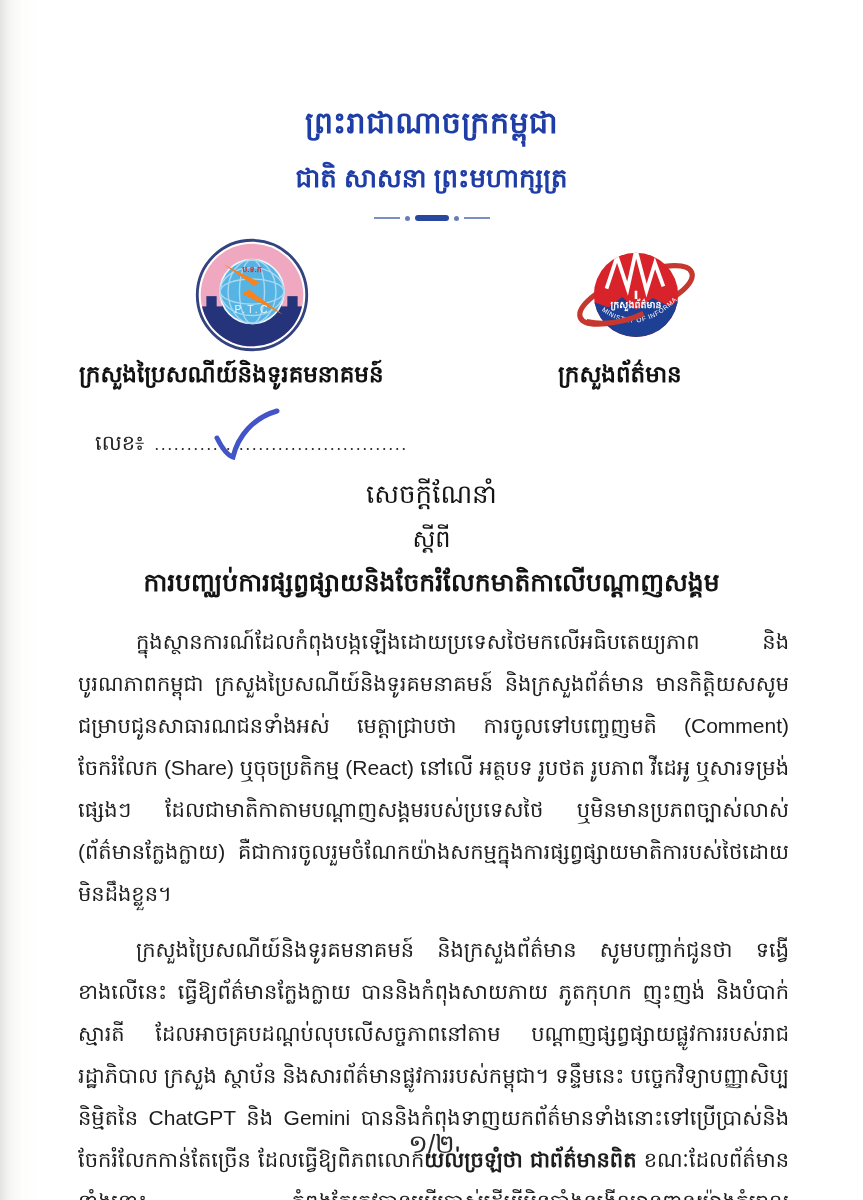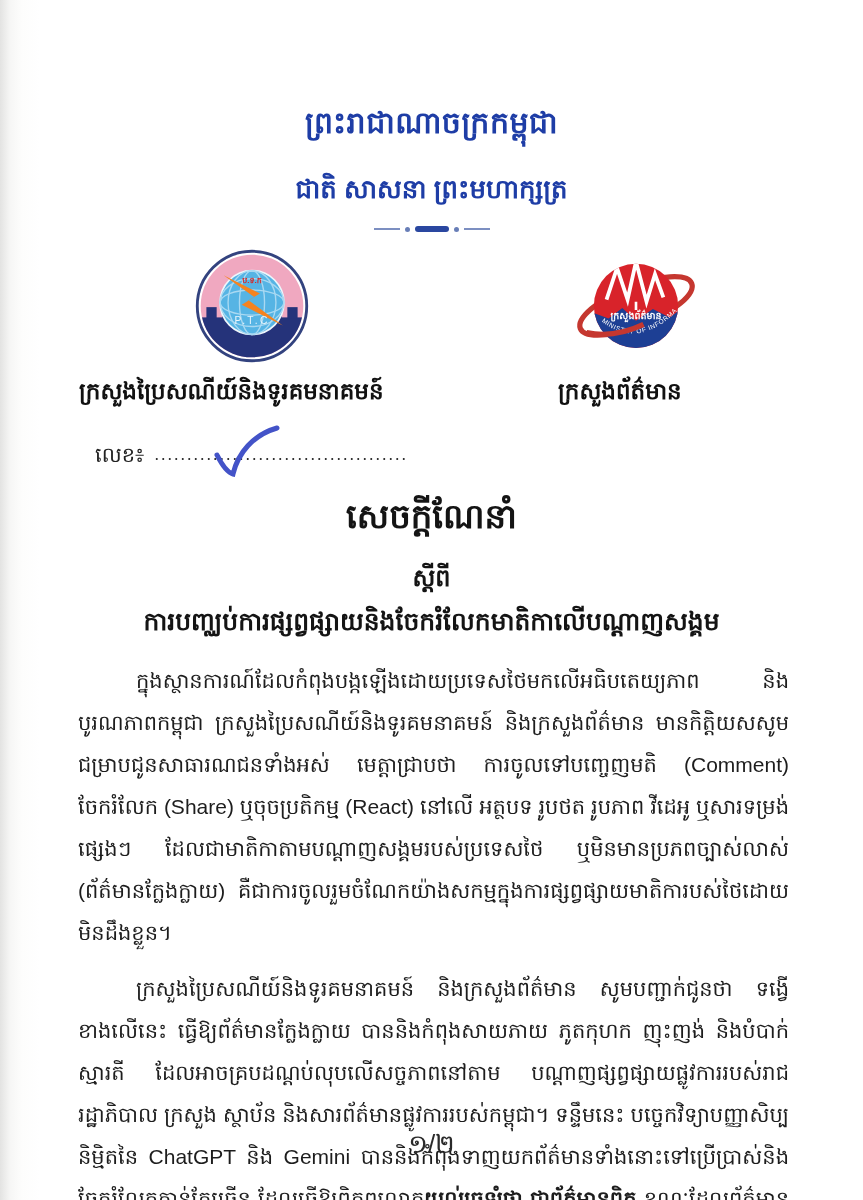--- a/index.html
+++ b/index.html
@@ -16,62 +16,62 @@
     overflow:hidden;
     color:#222;
   }
   
   .header { padding-top:104px; text-align:center; }
   .kh-motto-1 {
     font-size:30px; font-weight:700; color:#1e3da6;
     letter-spacing:.5px;
   }
   .kh-motto-2 {
-    margin-top:25px;
+    margin-top:14px;
     font-size:26px; font-weight:700; color:#1e3da6;
   }
   .ornament {
     margin:14px auto 0; width:120px; height:8px;
     display:flex; align-items:center; justify-content:center; gap:5px;
   }
   .orn-line { width:26px; height:2px; background:#35539f; opacity:.65; }
   .orn-dot  { width:5px; height:5px; border-radius:50%; background:#35539f; opacity:.75; }
   .orn-core { width:34px; height:6px; border-radius:3px; background:#2a47a0; }
   
   .logos { position:relative; height:120px; margin-top:16px; }
   .logo-left  { position:absolute; left:183px; top:0; width:138px; height:114px;text-decoration:underline; }
   .logo-right { position:absolute; left:566px; top:0; width:140px; height:118px; }
   .logo-left svg, .logo-right svg { width:100%; height:100%; display:block; }
   
-  .ministry-names { position:relative; height:44px; margin-top:8px;padding-left:44px; }
+  .ministry-names { position:relative; height:44px; margin-top:2px;padding-left:44px; }
   .ministry-left {
     position:absolute; left:79px; top:0;
     font-size:23px; font-weight:700; color:#111;
   }
   .ministry-right {
     position:absolute; left:558px; top:0;
     font-size:23px; font-weight:700; color:#111;
   }
   
   .ref-line {
     position:relative;
     margin:20px 0 0 95px;
     font-size:21px; color:#222;
-    display:flex; align-items:flex-start; gap:10px;
+    display:flex; align-items:center; gap:10px;
     height:40px;
   }
   .ref-dots { letter-spacing:1.5px; color:#333; font-size:18px; line-height:26px; }
   .checkmark {
     position:absolute; left:116px; top:-18px; width:74px; height:58px;
     pointer-events:none;
   }
   
   .title-block { margin-top:14px; text-align:center; color:#141414; }
-  .title-1 { font-size:34px; font-weight:700; }
-  .title-2 { font-size:24px; font-weight:700; margin-top:18px; }
+  .title-1 { font-size:26px; font-weight:400; }
+  .title-2 { font-size:24px; font-weight:400; margin-top:8px; }
   .title-3 { font-size:25px; font-weight:700; margin-top:8px; }
   .title-4 { font-size:25px; font-weight:700; margin-top:6px; }
   
   .body-text {
     margin:18px 74px 0 78px;
     font-size:21px; line-height:42px;
     text-align:justify; color:#1d1d1d;
   }
   .para { text-indent:58px; margin-bottom:14px; }
   .bold-inline { font-weight:700; }

